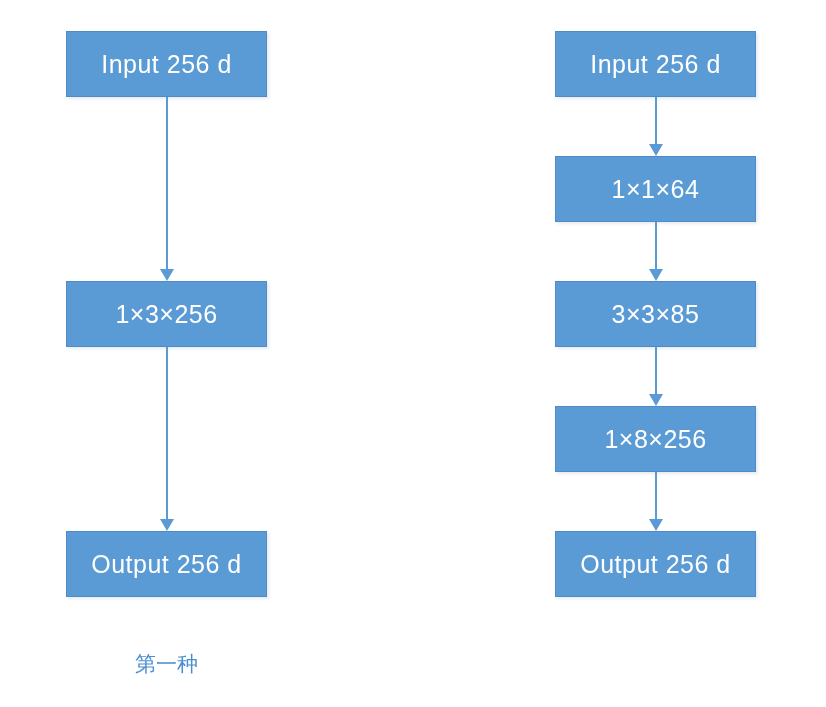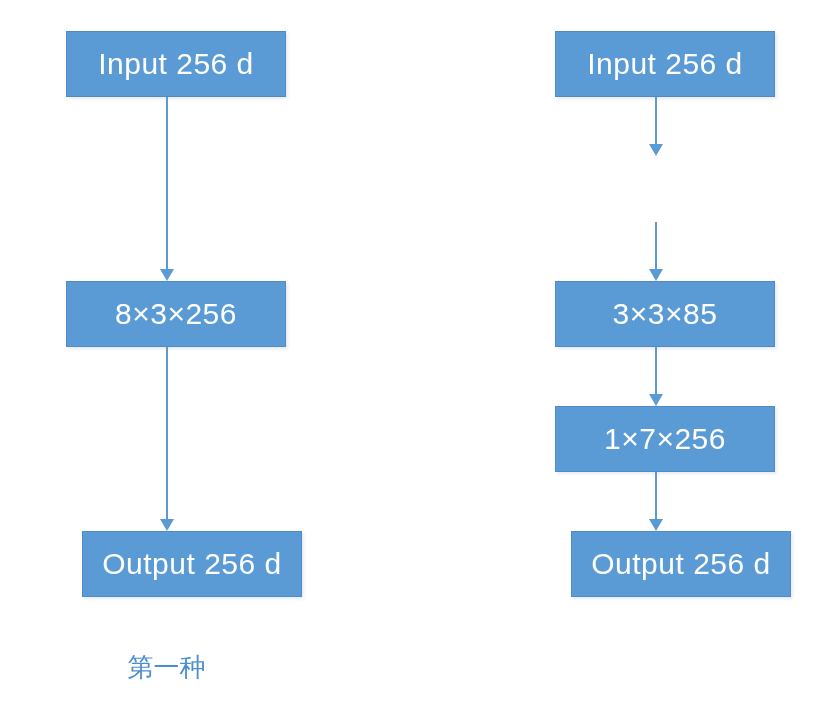--- a/index.html
+++ b/index.html
@@ -10,27 +10,27 @@
   }
   .canvas {
     position: relative;
     width: 826px;
     height: 707px;
     background: var(--background, #ffffff);
     overflow: hidden;
   }
   .node {
     position: absolute;
-    width: 220px;
+    width: 201px;
     height: 66px;
     background: var(--box-fill, #5b9bd5);
     border: 1px solid var(--box-border, #4f8bc9);
     box-sizing: border-box;
     color: var(--box-text, #ffffff);
-    font-size: 30px;
+    font-size: 25px;
     display: flex;
     align-items: center;
     justify-content: center;
     box-shadow: 2px 2px 3px rgba(120, 140, 165, 0.18);
     letter-spacing: 0.5px;
     white-space: nowrap;
   }
   .arrow {
     position: absolute;
     width: 201px;
@@ -47,83 +47,84 @@
     width: 0;
     height: 0;
     border-left: 7px solid transparent;
     border-right: 7px solid transparent;
     border-top: 12px solid var(--arrow, #5b9bd5);
   }
   .caption {
     position: absolute;
     width: 201px;
     text-align: center;
-    font-size: 26px;
+    font-size: 21px;
     color: var(--caption-text, #4a8dd0);
   }
   
   .colL { left: 66px; }
   .colR { left: 555px; }
   .rowTop1 { top: 31px; }
   .rowTop2 { top: 156px; }
   .rowTop3 { top: 281px; }
   .rowTop4 { top: 406px; }
-  .rowTop5 { top: 531px; margin-left: 16px; }
+  .rowTop5 { top: 531px; }
   .arrL1 { top: 97px;  height: 184px; }
   .arrL2 { top: 347px; height: 184px; }
   .arrS1 { top: 97px;  height: 59px; }
   .arrS2 { top: 222px; height: 59px; }
   .arrS3 { top: 347px; height: 59px; }
   .arrS4 { top: 472px; height: 59px; }
   .capRow { top: 650px; }
 </style>
 </head>
 <body>
 
 <div class="canvas">
 
   <div class="node colL rowTop1">Input 256 d</div>
 
   <div class="arrow colL arrL1">
     <div class="line"></div>
     <div class="head"></div>
   </div>
 
-  <div class="node colL rowTop3">8×3×256</div>
+  <div class="node colL rowTop3">1×3×256</div>
 
   <div class="arrow colL arrL2">
     <div class="line"></div>
     <div class="head"></div>
   </div>
 
   <div class="node colL rowTop5">Output 256 d</div>
 
   <div class="caption colL capRow">第一种</div>
 
   <div class="node colR rowTop1">Input 256 d</div>
 
   <div class="arrow colR arrS1">
     <div class="line"></div>
     <div class="head"></div>
   </div>
 
+  <div class="node colR rowTop2">1×1×64</div>
 
   <div class="arrow colR arrS2">
     <div class="line"></div>
     <div class="head"></div>
   </div>
 
   <div class="node colR rowTop3">3×3×85</div>
 
   <div class="arrow colR arrS3">
     <div class="line"></div>
     <div class="head"></div>
   </div>
 
-  <div class="node colR rowTop4">1×7×256</div>
+  <div class="node colR rowTop4">1×8×256</div>
 
   <div class="arrow colR arrS4">
     <div class="line"></div>
     <div class="head"></div>
   </div>
 
   <div class="node colR rowTop5">Output 256 d</div>
 
 
 </div>

